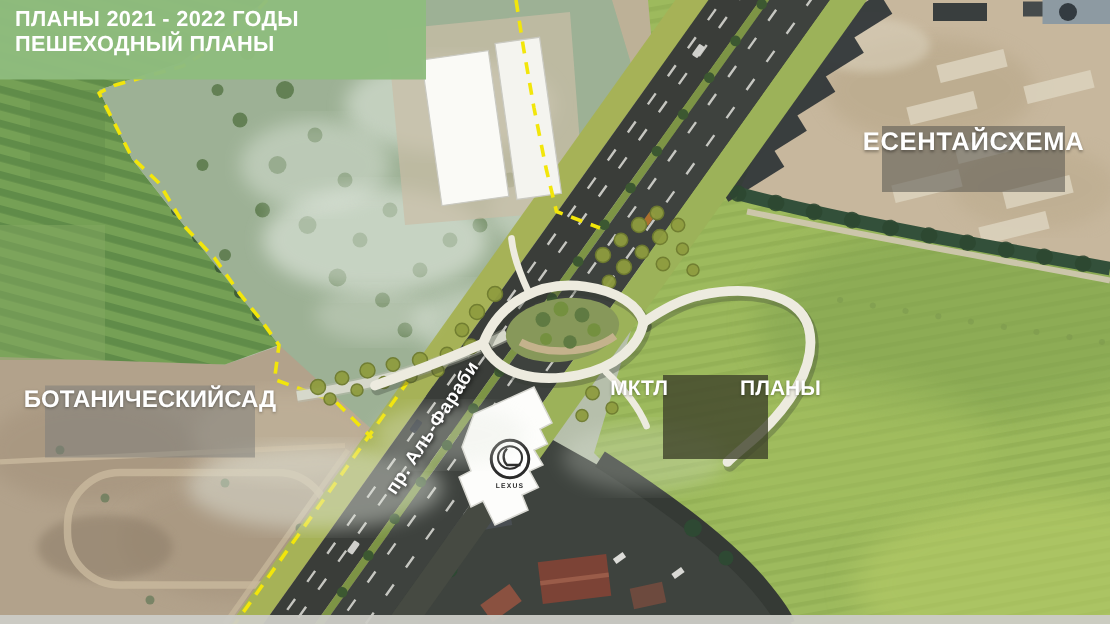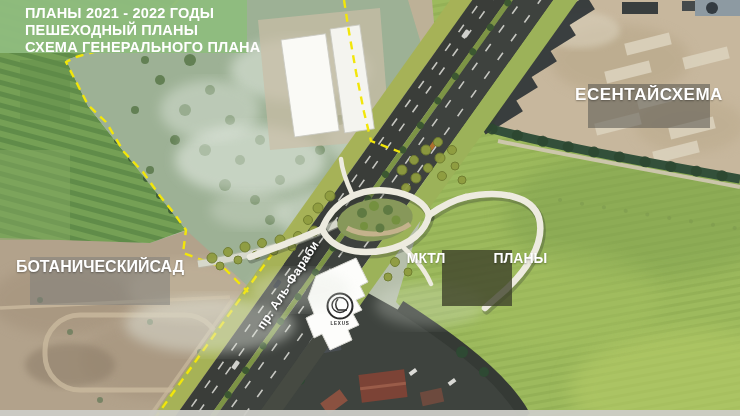--- a/index.html
+++ b/index.html
@@ -1,23 +1,23 @@
 <!DOCTYPE html>
 <html><head>
 <meta charset="utf-8">
 <style>
   html,body{margin:0;padding:0;background:#222;}
   .stage{position:relative;width:740px;height:416px;overflow:hidden;
          font-family:"Liberation Sans","DejaVu Sans",sans-serif;
          background:#b6bfab;}
   .stage svg{position:absolute;left:0;top:0;}
   .overlay{position:absolute;z-index:5;}
-  .banner{left:0;top:0;width:247px;height:53px;box-sizing:border-box;
+  .banner{left:0;top:0;width:284px;height:53px;box-sizing:border-box;
           background:rgba(142,188,126,.97);color:#fff;font-weight:bold;
-          font-size:14.5px;line-height:1.18;padding:5px 25px;letter-spacing:.2px;}
+          font-size:14.5px;line-height:1.18;padding:5px 10px;letter-spacing:.2px;}
   .banner span{display:block;white-space:nowrap;}
   .tag{color:#fff;font-weight:bold;text-align:center;display:flex;
        justify-content:center;line-height:1.25;
        text-shadow:0 1px 2px rgba(0,0,0,.35);}
   .tag span{display:block;}
   .tag-esentai{left:588px;top:84px;width:122px;height:44px;font-size:17px;
        background:rgba(92,90,82,.58);letter-spacing:.5px;}
   .tag-mktl{left:442px;top:250px;width:70px;height:56px;font-size:14px;
        background:rgba(62,66,42,.8);gap:48px;}
   .tag-botanical{left:30px;top:257px;width:140px;height:48px;font-size:16px;
@@ -333,21 +333,20 @@
     <ellipse cx="430" cy="305" rx="55" ry="22" fill="#e4e9e0" opacity=".25" filter="url(#b6)"></ellipse>
     <ellipse cx="250" cy="210" rx="40" ry="18" fill="#e4e9e0" opacity=".3" filter="url(#b6)"></ellipse>
   </g>
 
   <rect x="0" y="410" width="740" height="6" fill="#ccccc6" opacity=".95"></rect>
 </svg>
 
 <div class="overlay banner">
   <span>ПЛАНЫ 2021 - 2022 ГОДЫ</span>
   <span>ПЕШЕХОДНЫЙ ПЛАНЫ</span>
-  <span>СХЕМА ГЕНЕРАЛЬНОГО ПЛАНА</span>
 </div>
 
 <div class="overlay tag tag-esentai">
   <span>ЕСЕНТАЙ</span>
   <span>СХЕМА</span>
 </div>
 
 <div class="overlay tag tag-mktl">
   <span>МКТЛ</span>
   <span>ПЛАНЫ</span>

